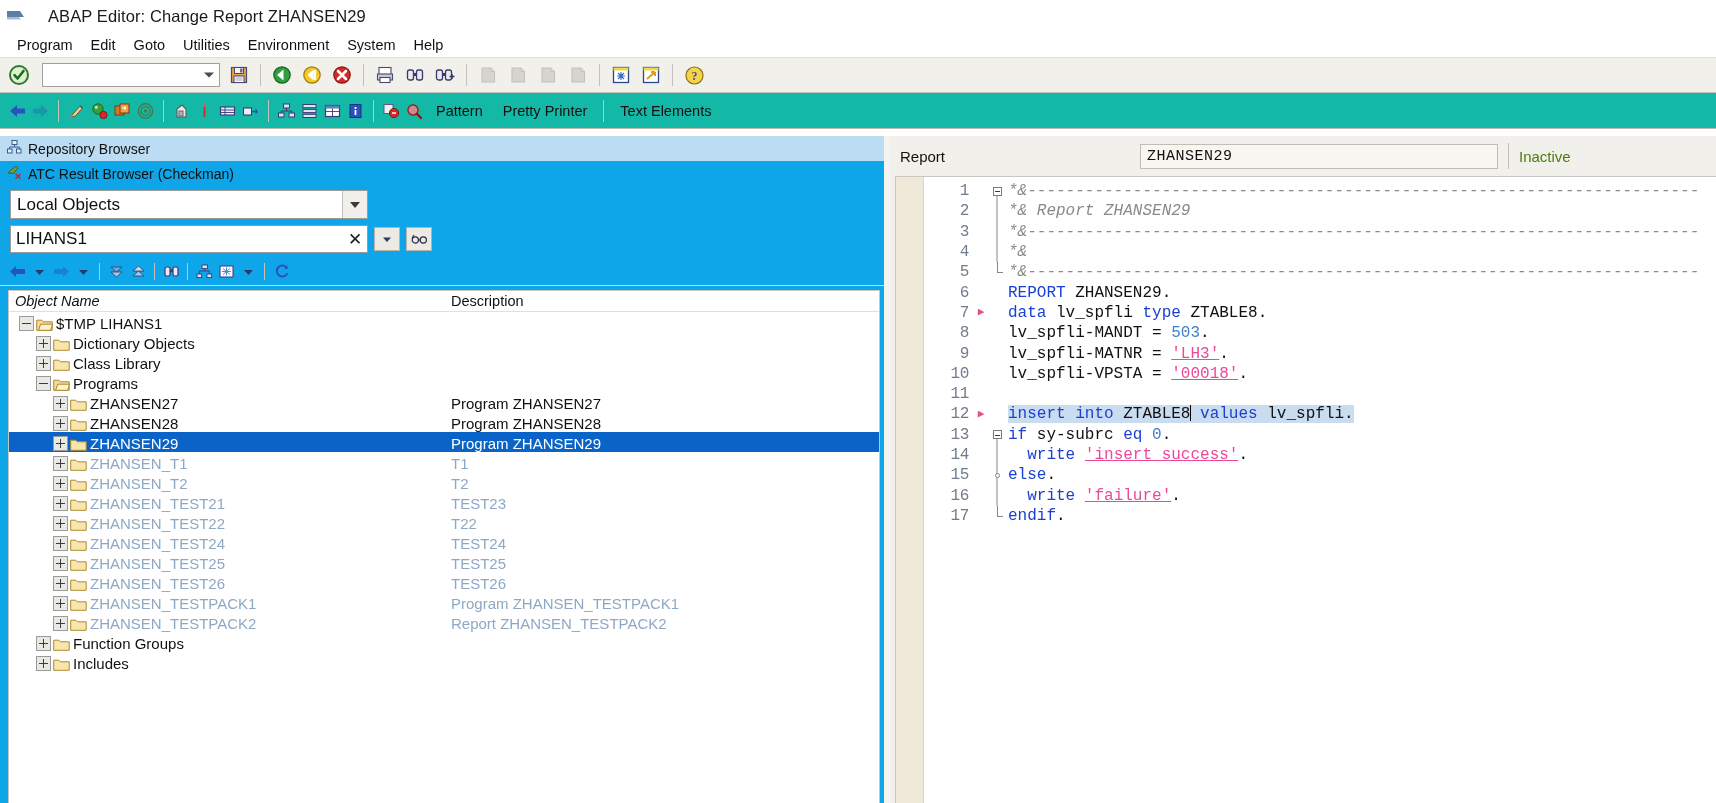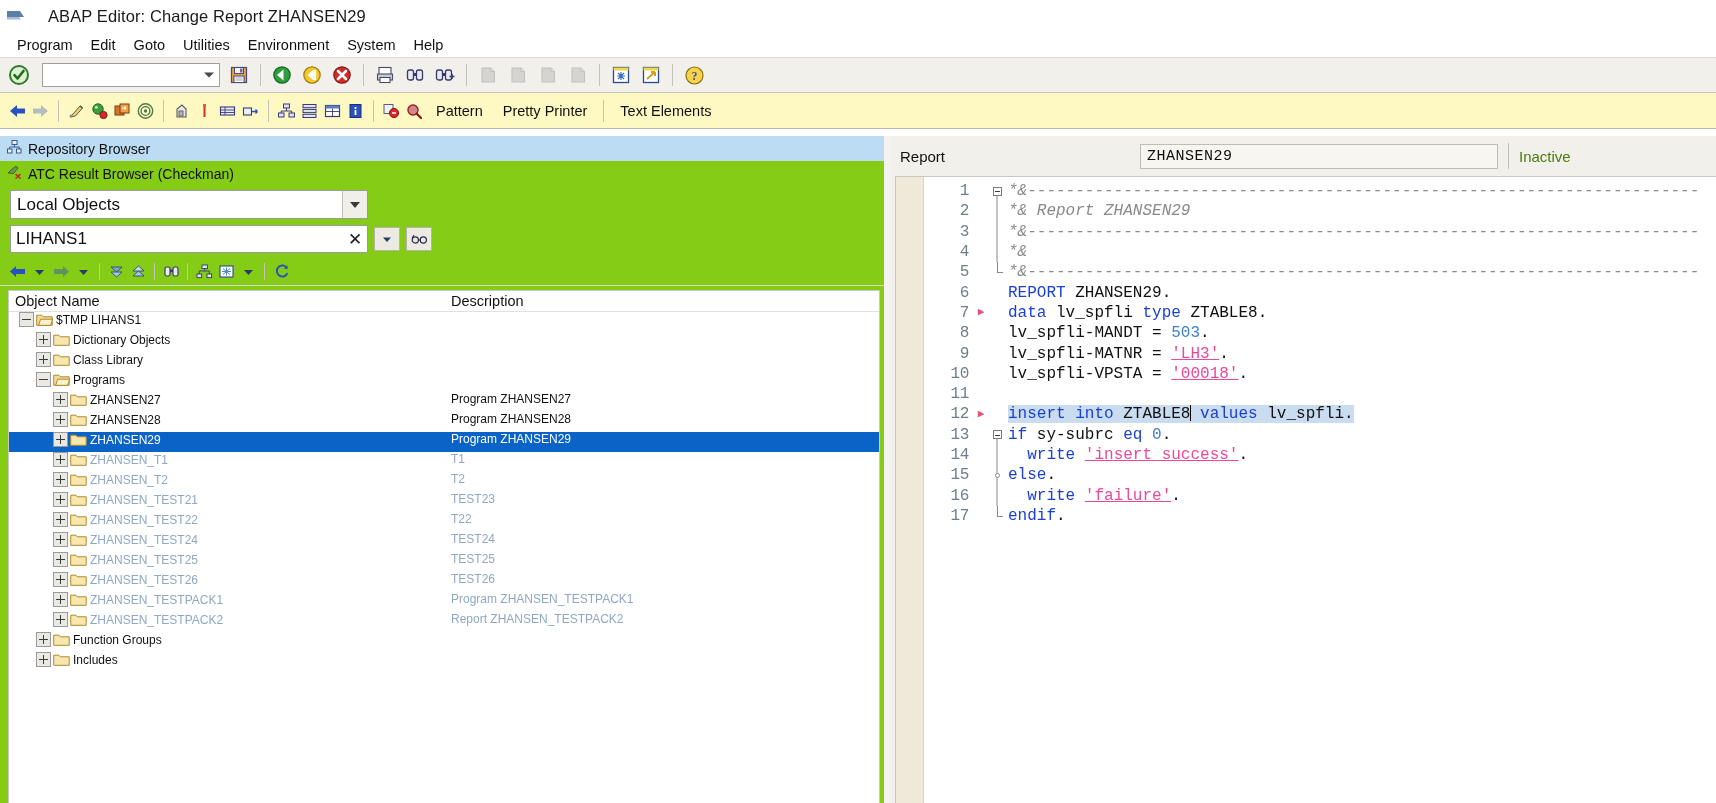--- a/index.html
+++ b/index.html
@@ -52,21 +52,21 @@
     font-family: "Liberation Sans", sans-serif; background: transparent;
   }
   .cmd-arrow {
     position: absolute; right: 5px; top: 50%; transform: translateY(-50%);
     width: 0; height: 0; border-left: 5px solid transparent;
     border-right: 5px solid transparent; border-top: 5px solid #4a4a4a;
   }
 
   
   .toolbar2 {
-    height: 36px; background: #fef9c3; border-bottom: 1px solid #b9b7ae;
+    height: 36px; background: #14b8a6; border-bottom: 1px solid #b9b7ae;
     display: flex; align-items: center; padding: 0 6px;
   }
   .tb2-label {
     font-size: 14.5px; color: #111; padding: 3px 10px;
     white-space: nowrap; cursor: default;
   }
   .tbtn2 {
     width: 23px; height: 26px; display: flex; align-items: center;
     justify-content: center; flex: none; cursor: default;
   }
@@ -74,21 +74,21 @@
   
   .main {
     position: absolute; top: 136px; left: 0;
     width: 1716px; height: 667px; display: flex;
     background: #f4f3ef;
   }
 
   
   .left-panel {
     width: 888px; flex: none; position: relative;
-    background: #84cc16; display: flex; flex-direction: column;
+    background: #0ea5e9; display: flex; flex-direction: column;
     border-right: 1px solid #d0cec6;
   }
   .panel-tab {
     display: flex; align-items: center; gap: 6px;
     height: 25px; padding-left: 7px; font-size: 14px; color: #111;
     cursor: default;
   }
   .panel-tab.active { background: #bcdcf4; }
   .panel-tab .tlabel { white-space: nowrap; }
 
@@ -150,26 +150,26 @@
   .tree-area {
     flex: 1; background: #ffffff; position: relative;
     margin: 4px 7px 0 8px; border: 1px solid #c9c7bf; border-bottom: none;
     overflow: hidden;
   }
   .tree-head {
     height: 21px; display: flex; align-items: center;
     font-size: 14.5px; color: #111; background: #ffffff;
     border-bottom: 1px solid #e2e0d8;
   }
-  .tree-head .col-name { padding-left: 6px; width: 440px; flex: none; }
+  .tree-head .col-name { padding-left: 6px; width: 440px; flex: none; font-style: italic; }
   .tree-head .col-desc { padding-left: 2px; }
 
   .trow {
-    height: 20px; display: flex; align-items: flex-start;
-    font-size: 12px; color: #111; cursor: default; position: relative;
+    height: 20px; display: flex; align-items: flex-end;
+    font-size: 15px; color: #111; cursor: default; position: relative;
   }
   .trow.selected { background: #0a64c8; color: #ffffff; }
   .trow.dim { color: #8ea8c4; }
   .trow .tname { display: flex; align-items: center; width: 440px; flex: none;
                  white-space: nowrap; overflow: hidden; }
   .trow .tdesc { white-space: nowrap; overflow: hidden; padding-left: 2px; }
 
   .toggle {
     width: 15px; height: 15px; border: 1px solid #9a9a9a;
     background: #e9e8e3; display: inline-flex; align-items: center;

